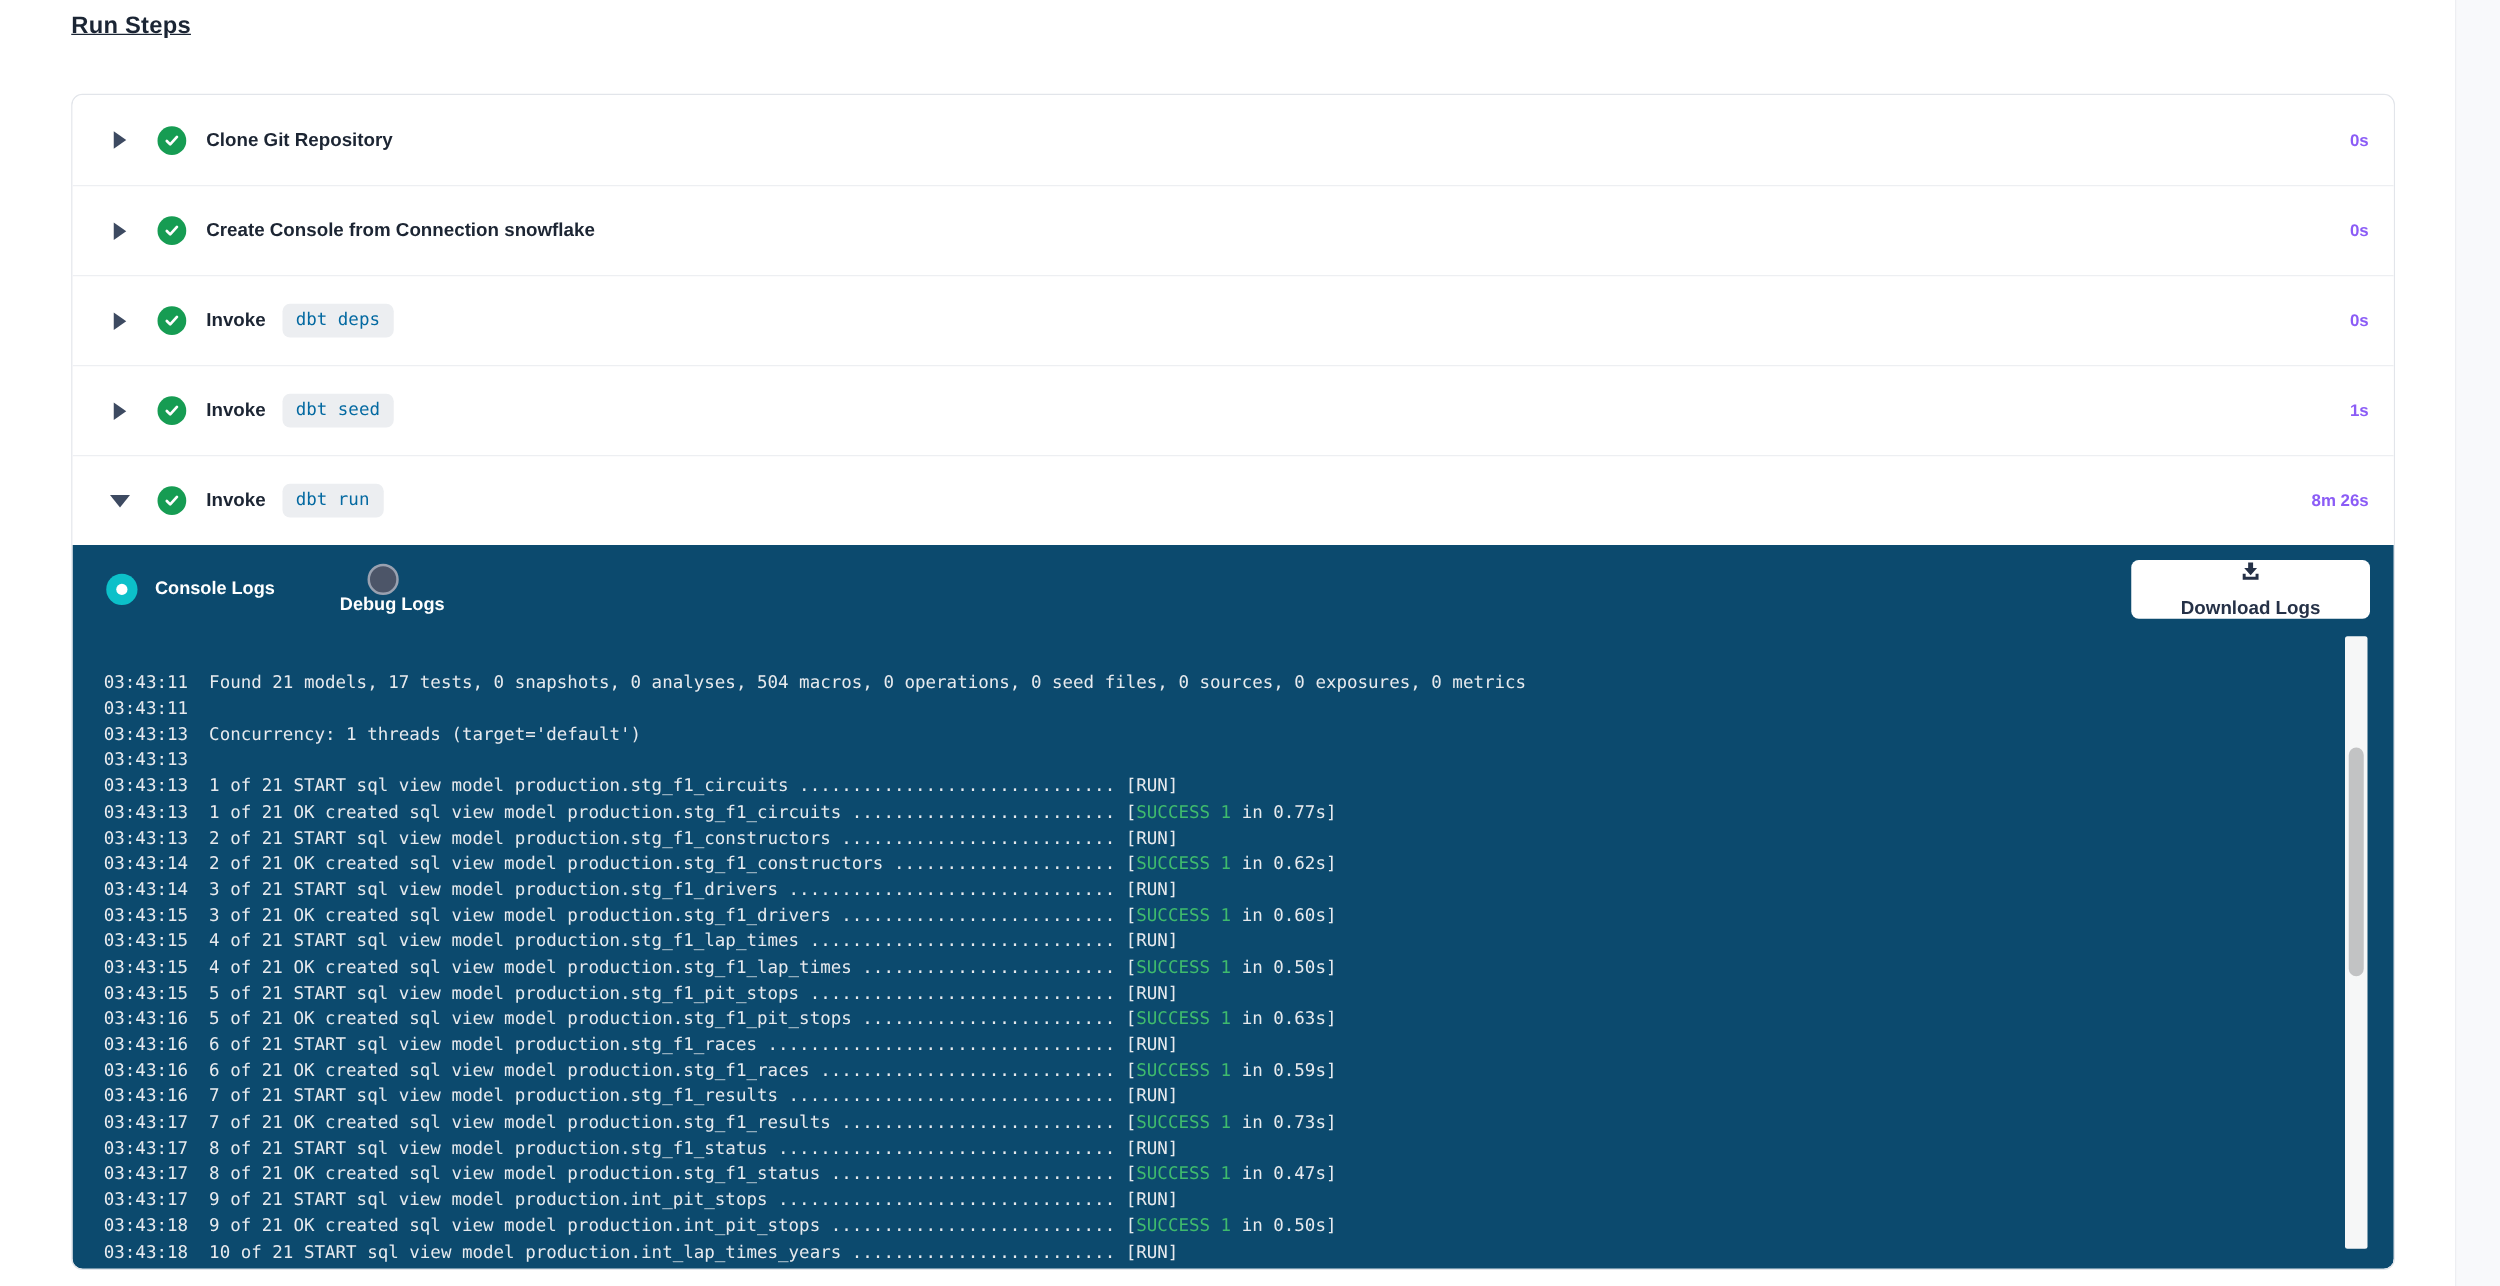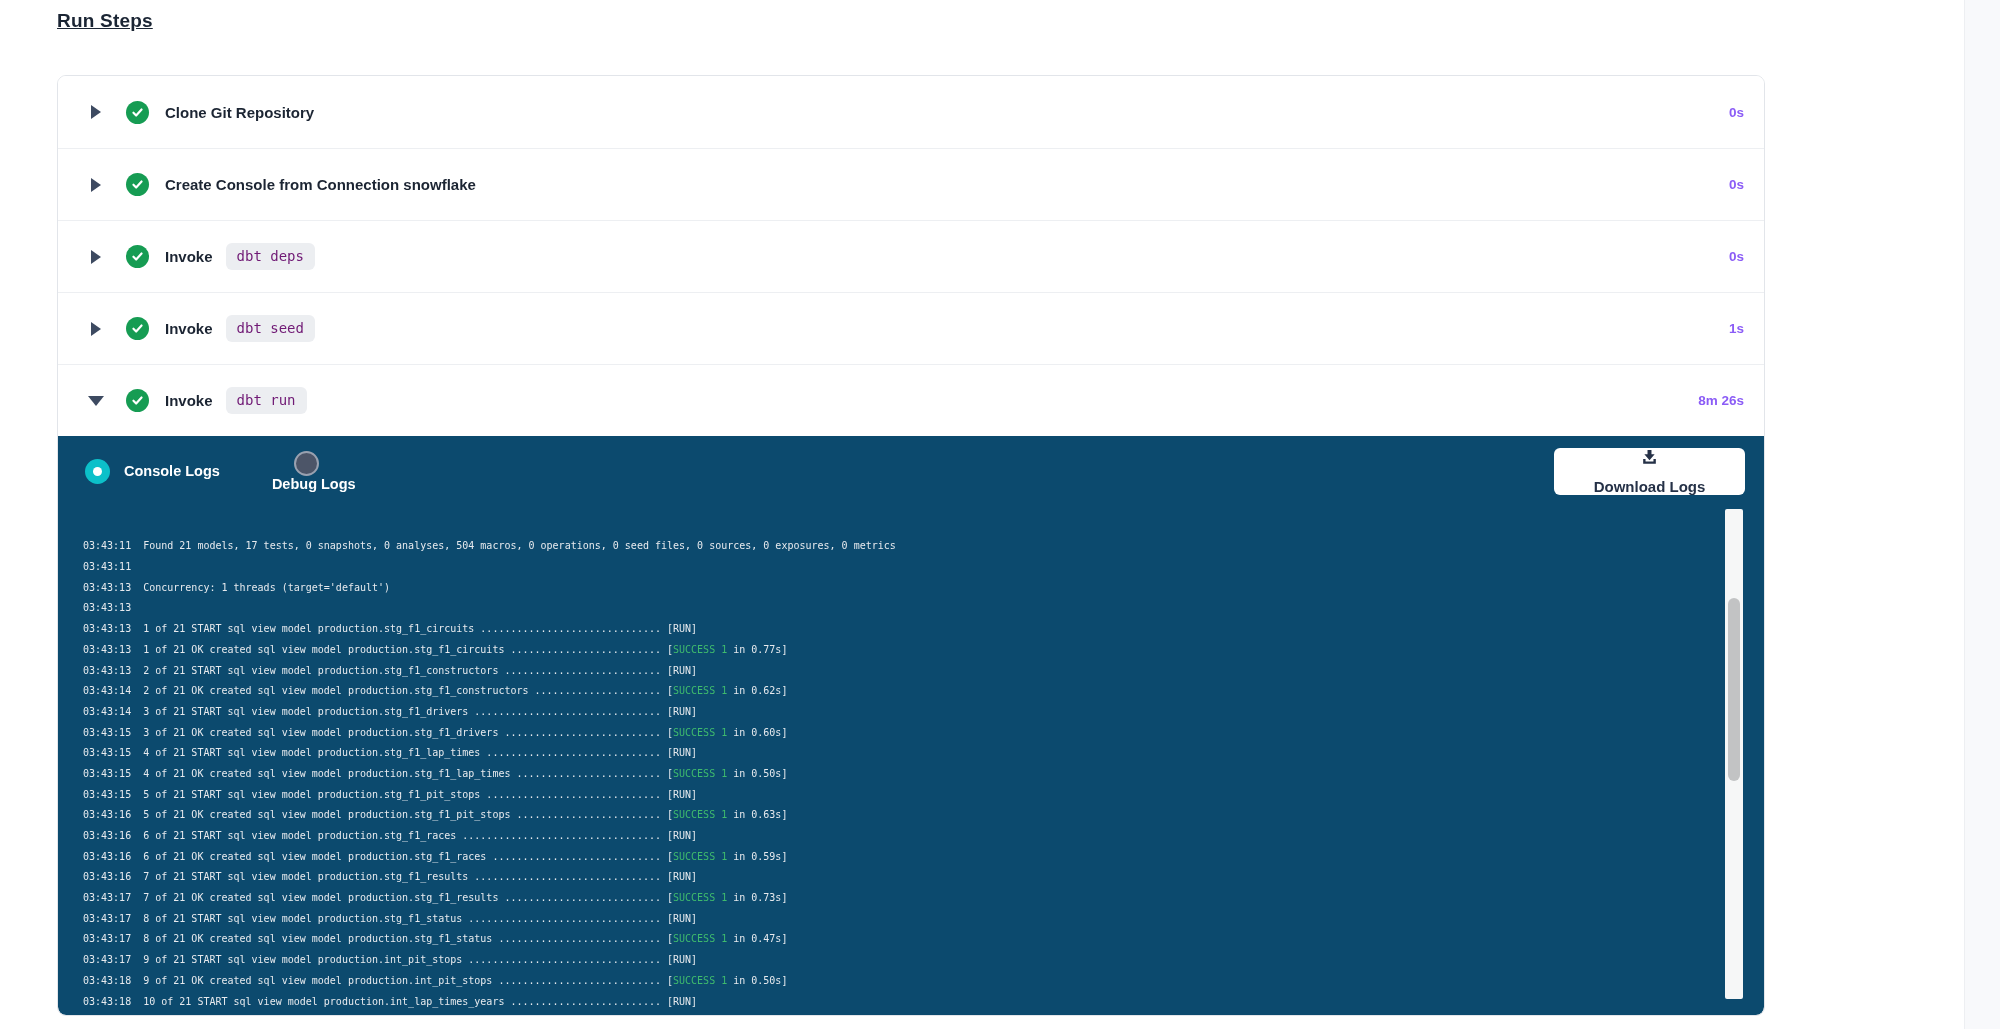--- a/index.html
+++ b/index.html
@@ -10,21 +10,21 @@
   }
   .page-title {
     position:absolute; left:57px; top:10px;
     font-size:19px; font-weight:700; color:#1b2534; letter-spacing:.2px;text-decoration:underline;
   }
   .right-gutter {
     position:absolute; left:1964px; top:0; width:36px; height:1029px;
     background:#f8f9fb; border-left:1px solid #edeff2;
   }
   .steps-card {
-    position:absolute; left:57px; top:75px; width:1708px;
+    position:absolute; left:57px; top:75px; width:1859px;
     background:#fff; border:1px solid #e2e5ea; border-radius:9px; overflow:hidden;
   }
   .step-row {
     height:72px; display:flex; align-items:center;
     padding:0 20px 0 31px; background:#fff; cursor:pointer;
   }
   .step-row + .step-row { border-top:1px solid #edeff2; }
   .caret { width:14px; display:flex; justify-content:center; flex:0 0 14px; }
   .caret-right {
     width:0; height:0;
@@ -37,21 +37,21 @@
     border-top:10px solid #3d4a61;
   }
   .check-circle {
     width:23px; height:23px; border-radius:50%; background:#169c53;
     margin-left:23px; flex:0 0 23px; display:flex; align-items:center; justify-content:center;
   }
   .check-circle svg { display:block; }
   .step-label { margin-left:16px; font-size:15px; font-weight:700; color:#1c2533; }
   .cmd-chip {
     margin-left:13px; font-family:"DejaVu Sans Mono", monospace; font-size:14px;
-    color:#701a75; background:#eceef1; border-radius:6px; padding:5px 11px 6px;
+    color:#0369a1; background:#eceef1; border-radius:6px; padding:5px 11px 6px;
   }
   .step-duration { margin-left:auto; font-size:13.5px; color:#8b5cf6;font-weight:bold; }
   .console-panel {
     position:relative; background:#0c4a6e; height:579px;
     border-radius:0 0 8px 8px;
   }
   .panel-header {
     position:absolute; left:0; right:0; top:0; height:70px;
     display:flex; align-items:center; padding:0 19px 0 27px;
   }
@@ -68,21 +68,21 @@
   .download-btn {
     margin-left:auto; width:191px; height:47px; background:#ffffff; border:none;
     border-radius:6px; display:flex; align-items:center; justify-content:center; gap:11px;
     font-family:"Liberation Sans", sans-serif; font-size:15px; font-weight:700; color:#253147;
     cursor:pointer;
     flex-direction:column;
   }
   .log-viewer {
     position:absolute; left:0; right:0; top:70px; height:507px; overflow:hidden;
     padding-left:25px;
-    font-family:"DejaVu Sans Mono", monospace; font-size:10px; line-height:20.7px;
+    font-family:"DejaVu Sans Mono", monospace; font-size:14px; line-height:20.7px;
     color:#e7eaee; white-space:pre;
   }
   .log-lines { margin-top:-11px; }
   .log-line { height:20.7px; }
   .ok-hl { color:#3fbb6d; }
   .log-scroll-track {
     position:absolute; right:21px; top:73px; width:18px; height:490px;
     background:#f6f7f7; border-radius:2px;
   }
   .log-scroll-thumb {

